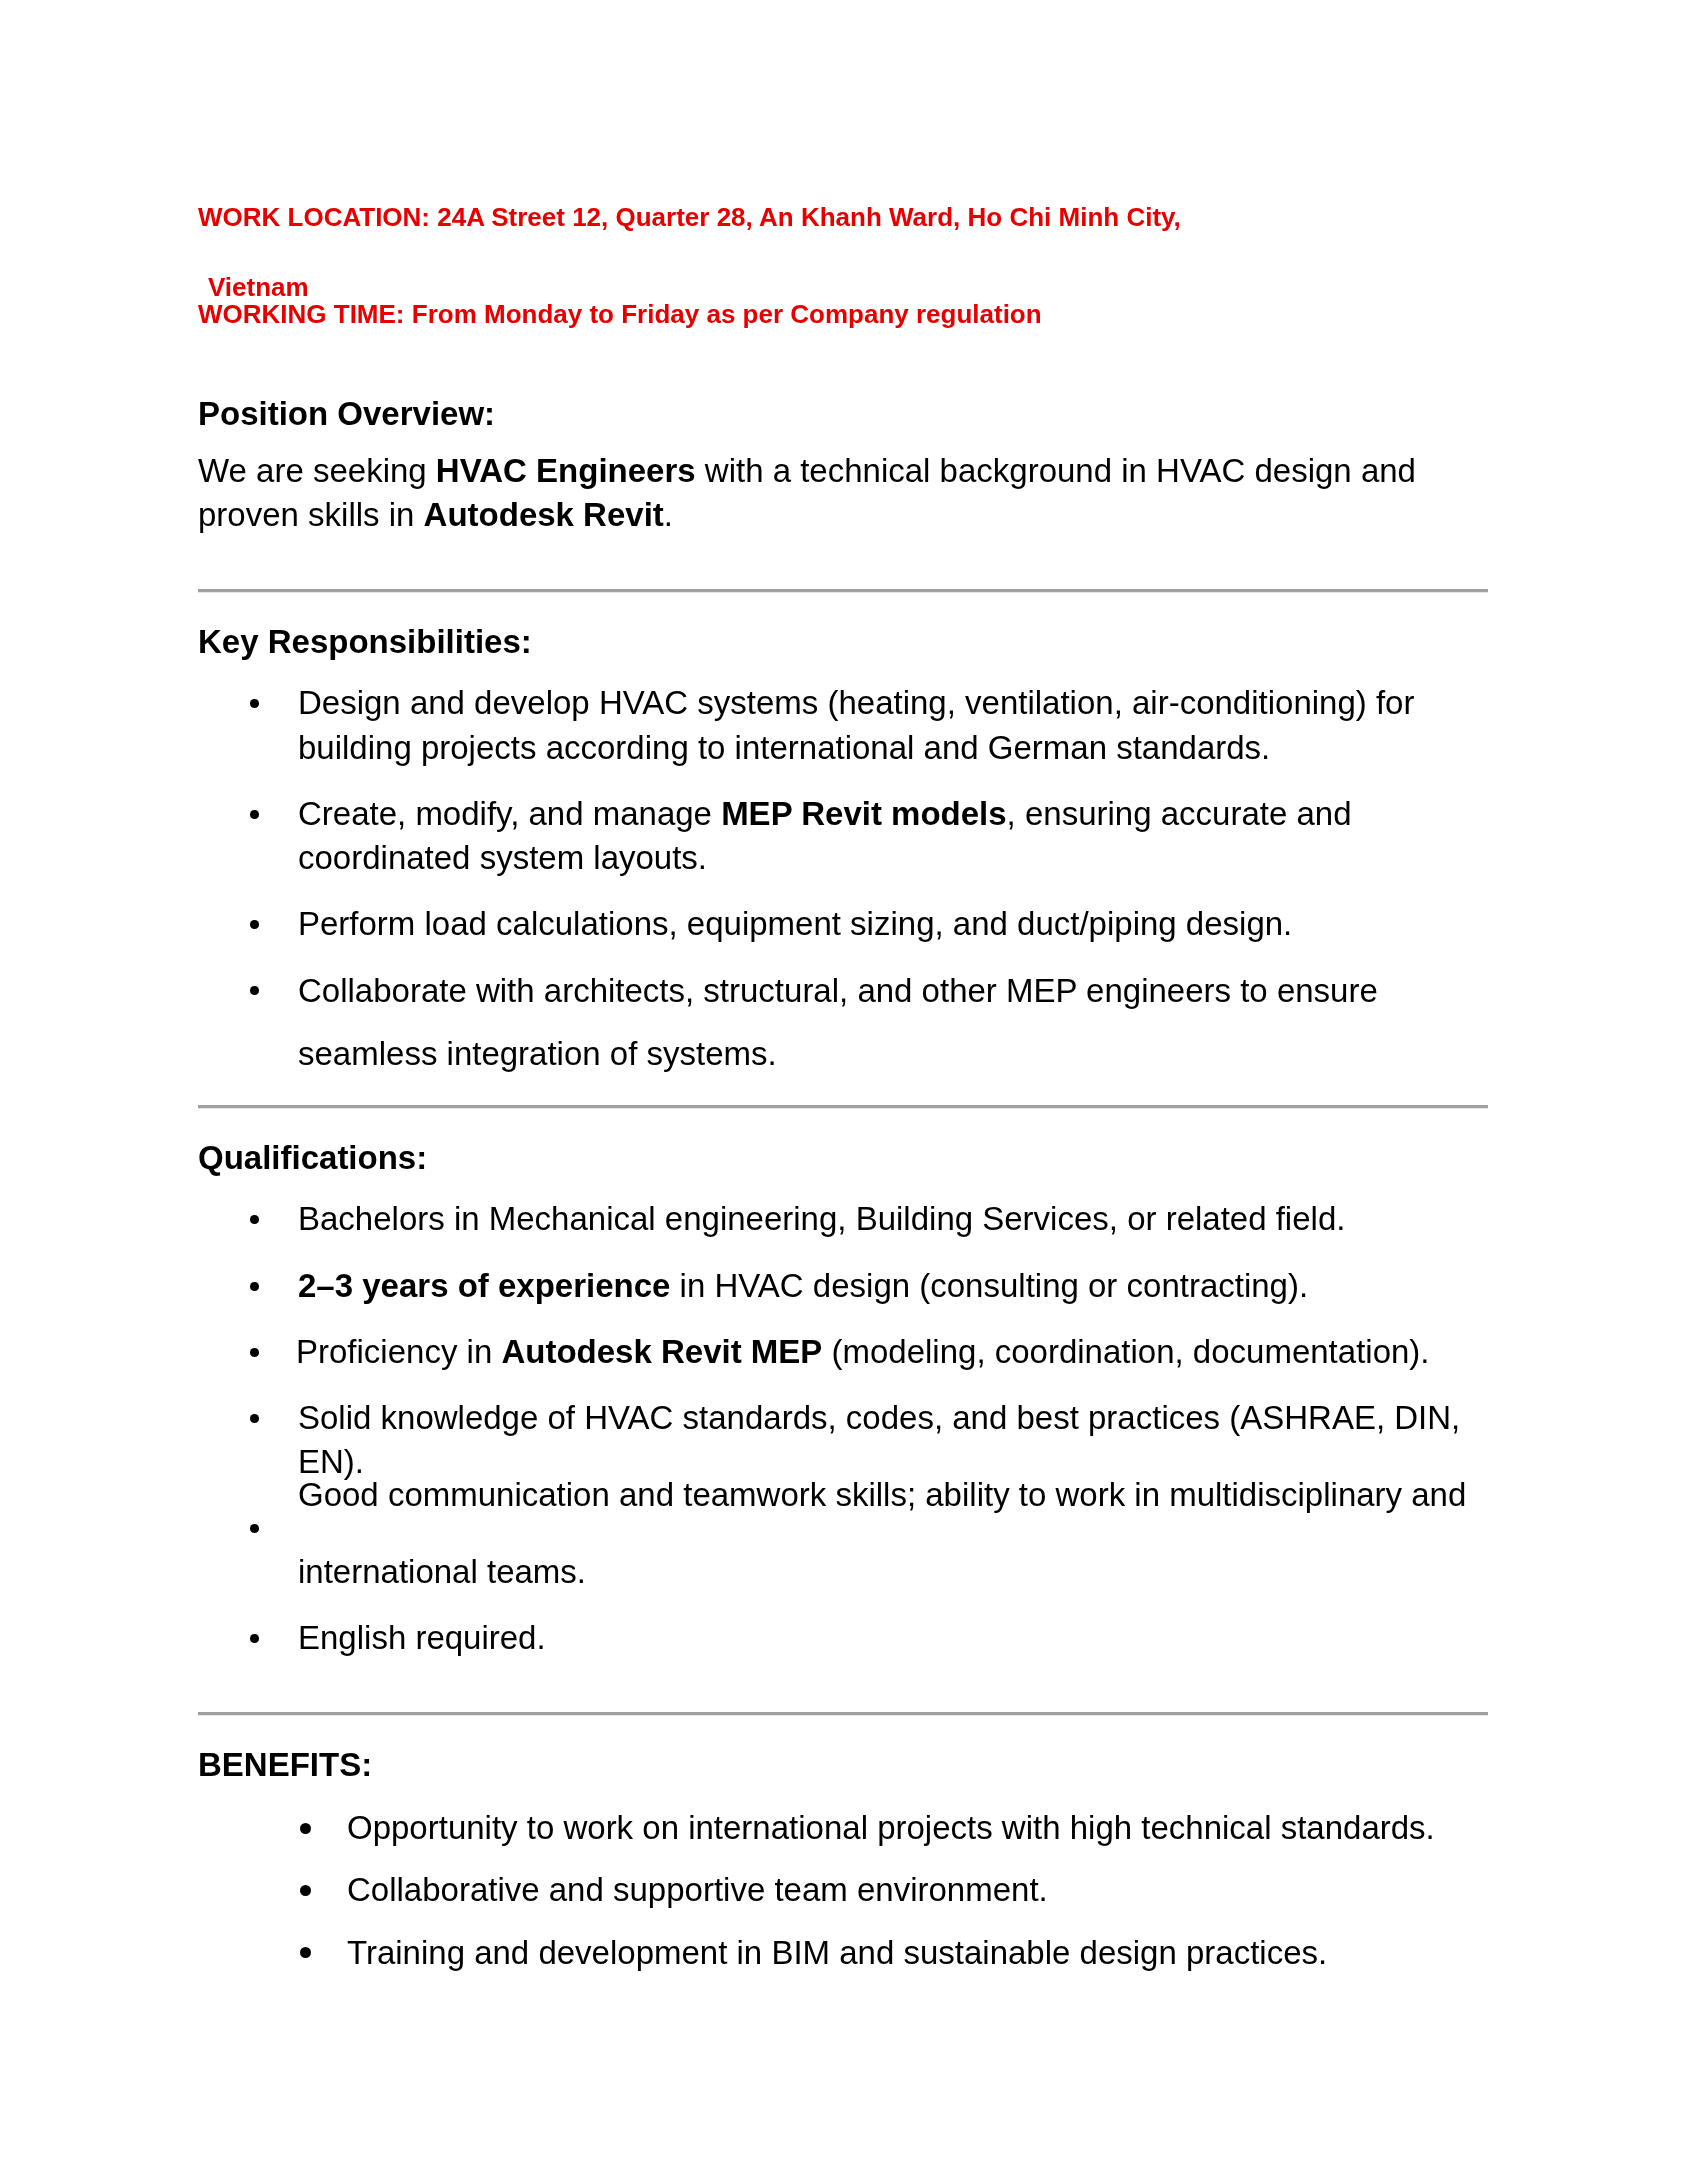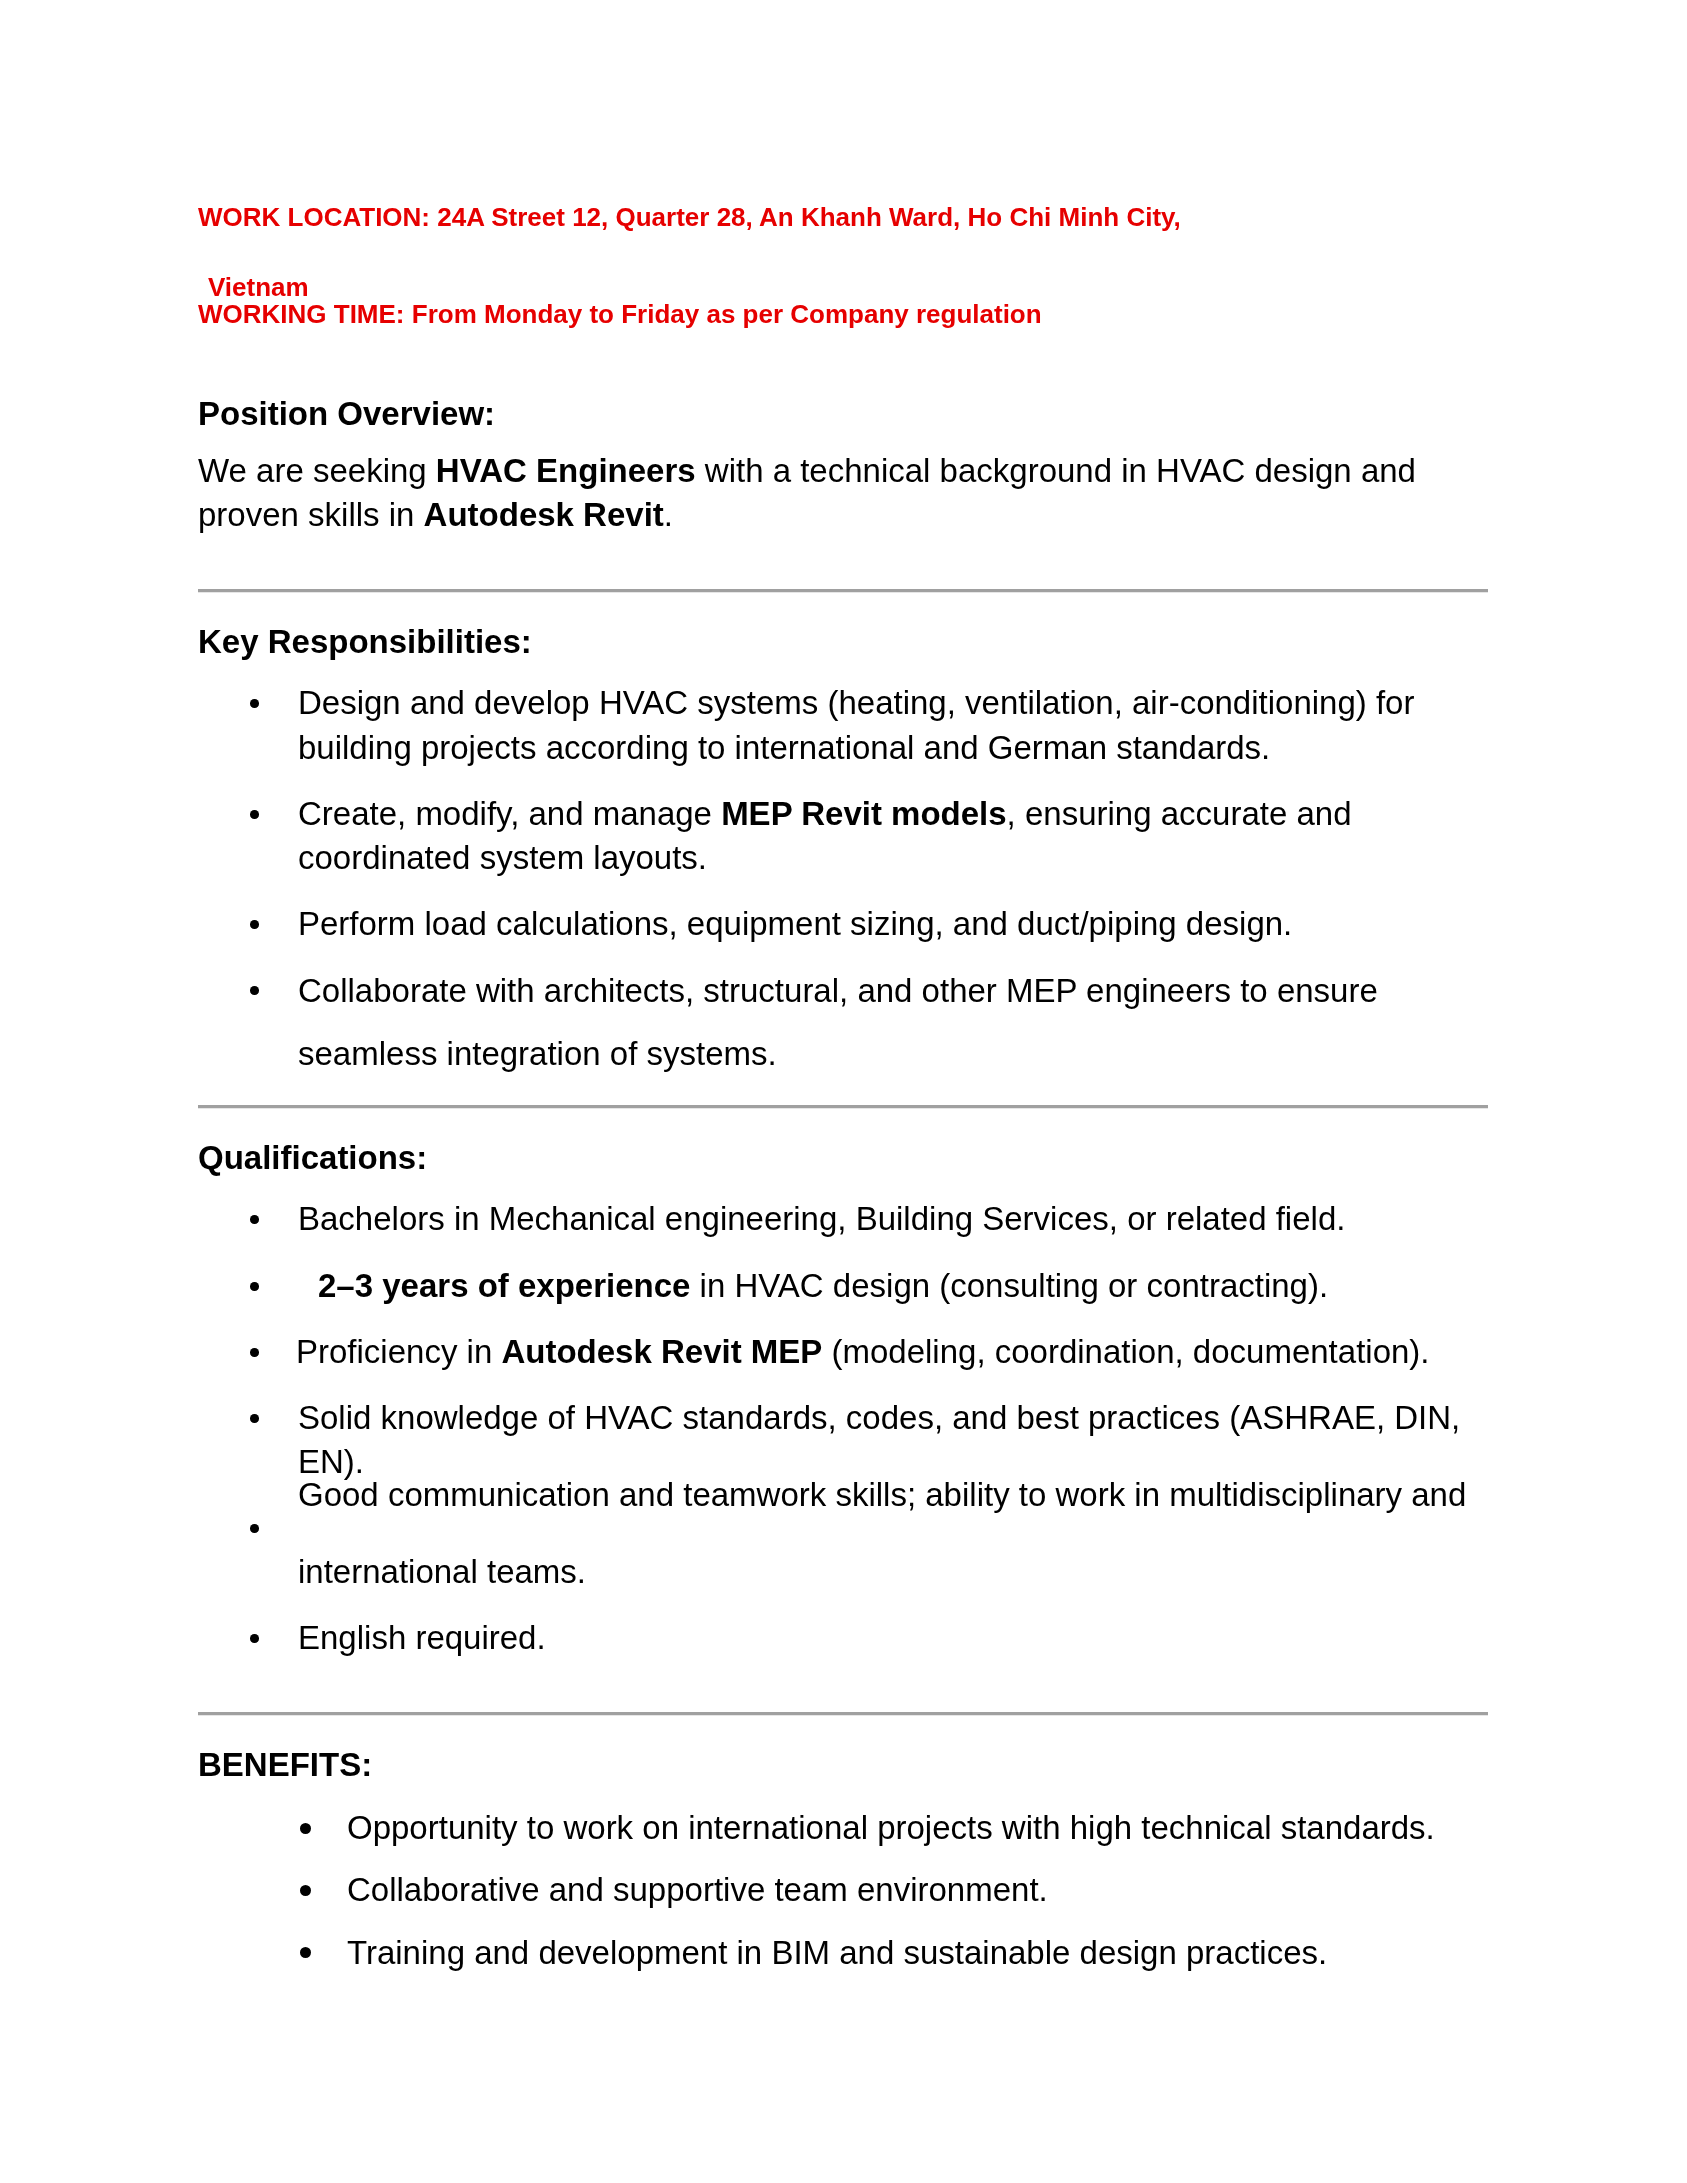--- a/index.html
+++ b/index.html
@@ -61,21 +61,21 @@
 <div class="hr" style="top:1105px;"></div>
 
 <div class="ln b" style="left:198px; top:1138px;">Qualifications:</div>
 
 <div>
   <span class="bul" style="left:250px; top:1215px;"></span>
   <div class="ln" style="left:298px; top:1199px;">Bachelors in Mechanical engineering, Building Services, or related field.</div>
 </div>
 <div>
   <span class="bul" style="left:250px; top:1282px;"></span>
-  <div class="ln" style="left:298px; top:1266px;margin-left:20px;">
+  <div class="ln" style="left:298px; top:1266px;">
     <span class="b">2–3 years of experience</span><span> in HVAC design (consulting or contracting).</span>
   </div>
 </div>
 <div>
   <span class="bul" style="left:250px; top:1348px;"></span>
   <div class="ln" style="left:296px; top:1332px;">
     <span>Proficiency in </span><span class="b">Autodesk Revit MEP</span><span> (modeling, coordination, documentation).</span>
   </div>
 </div>
 <div>

